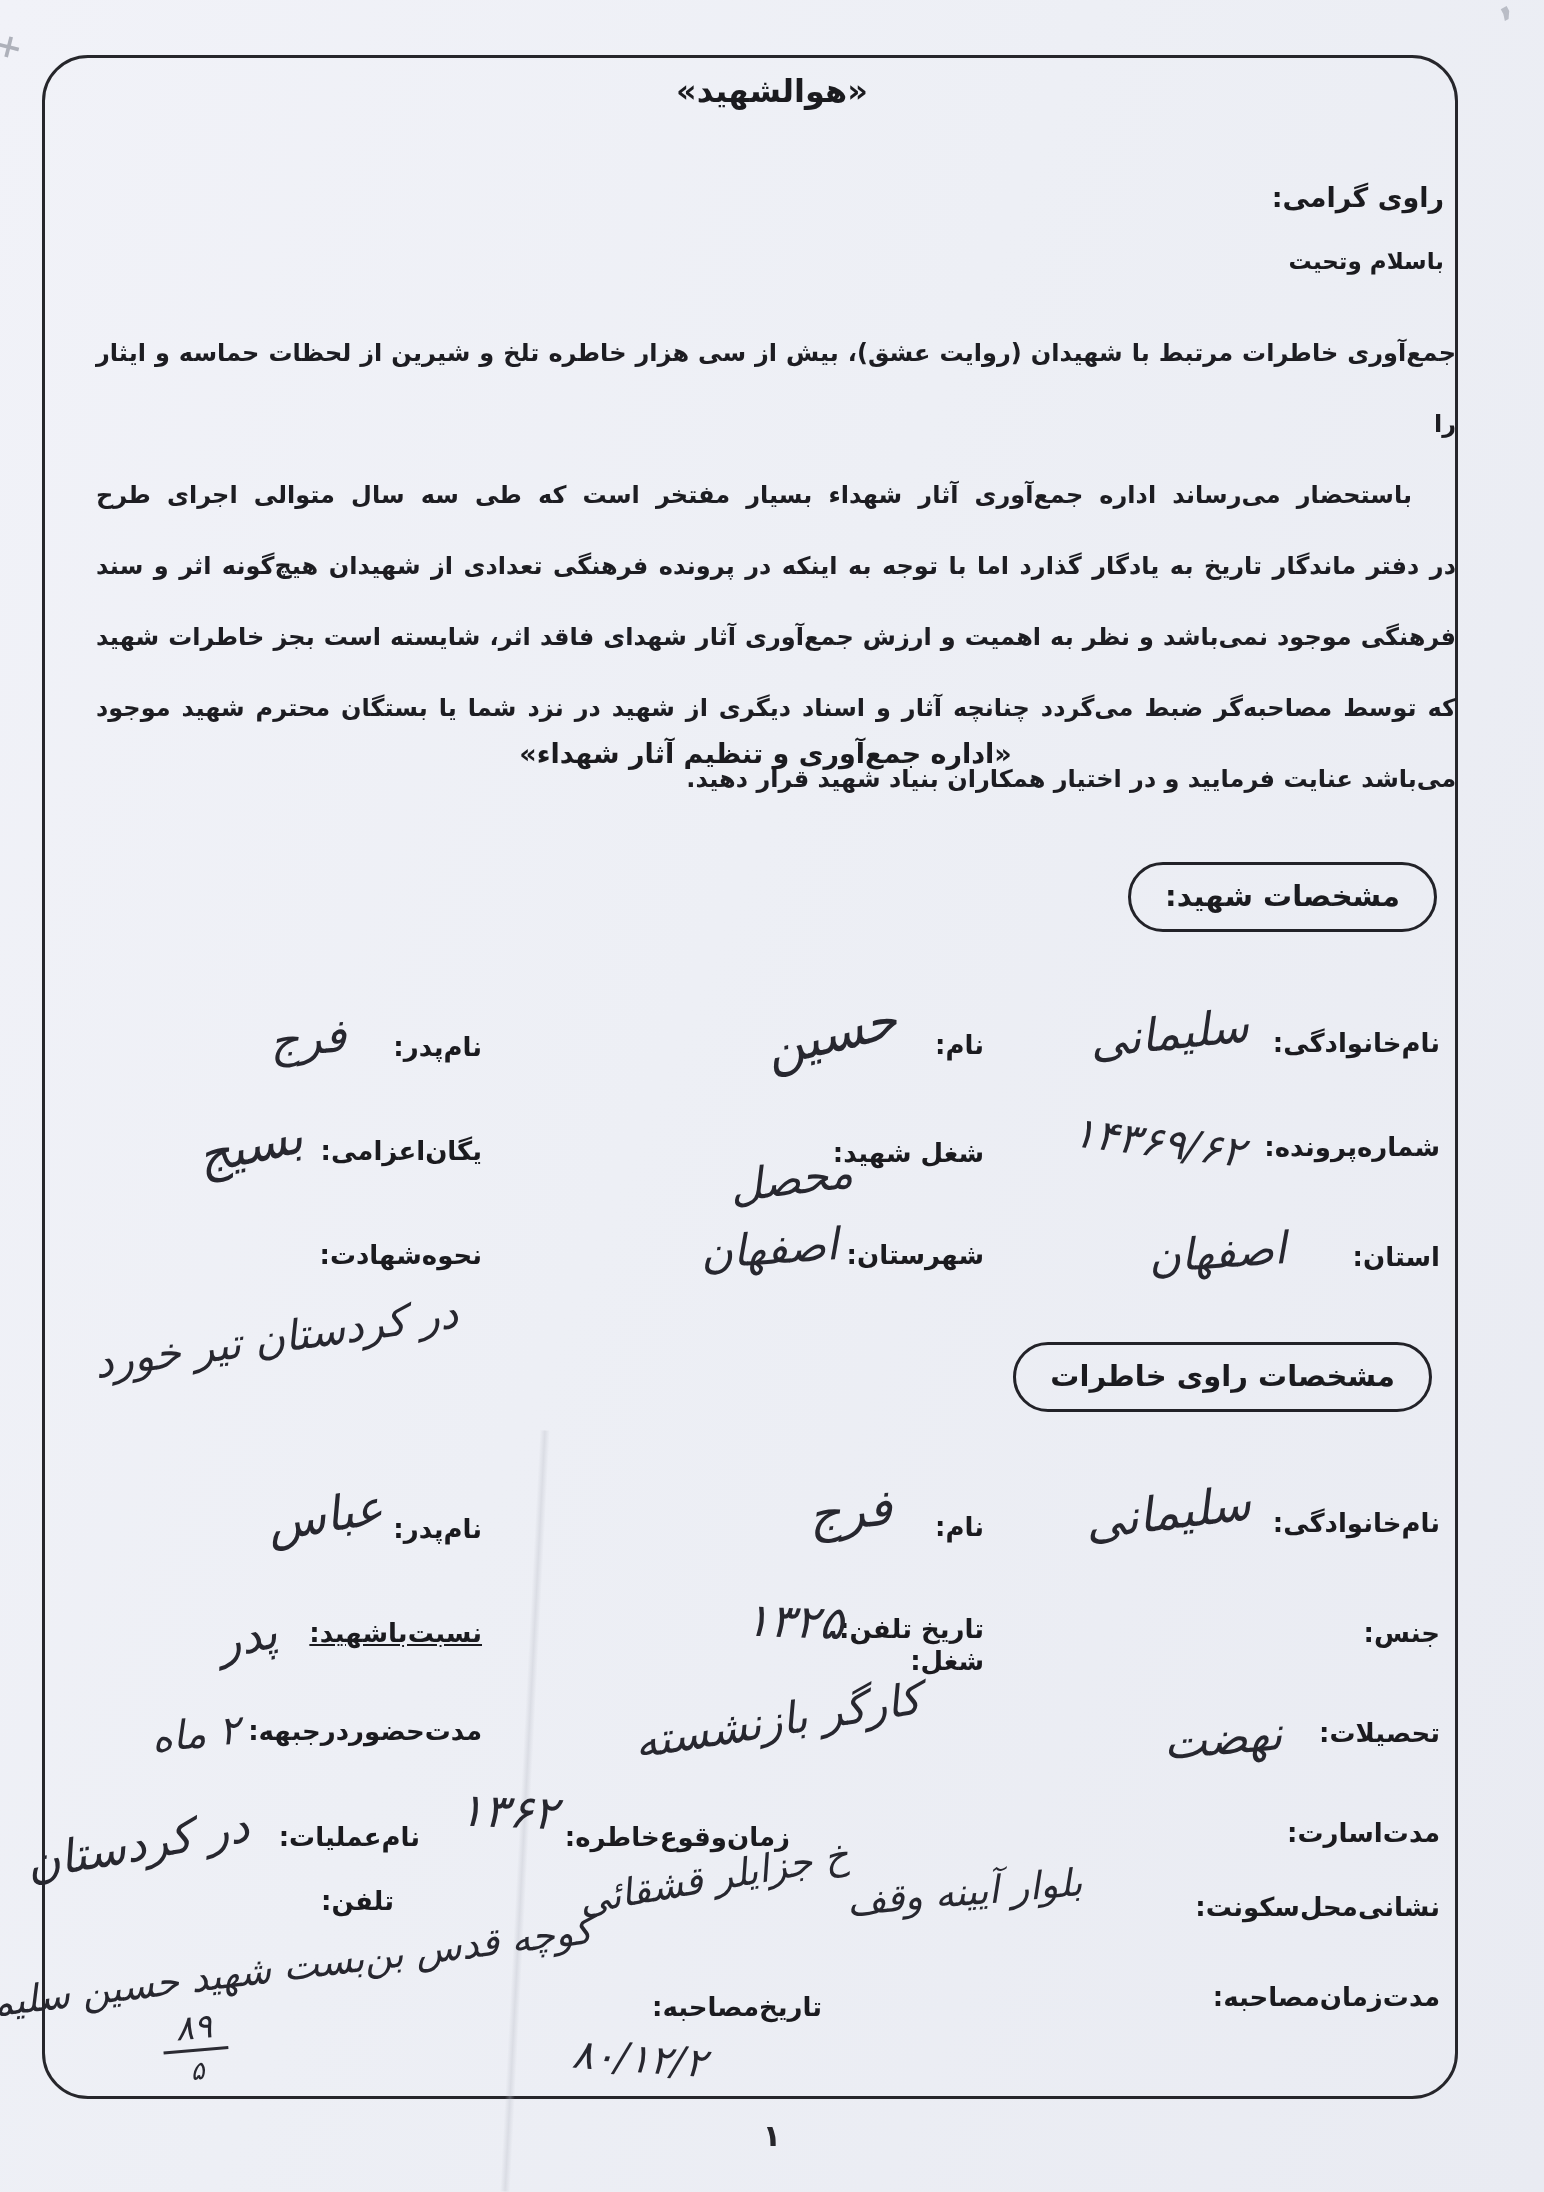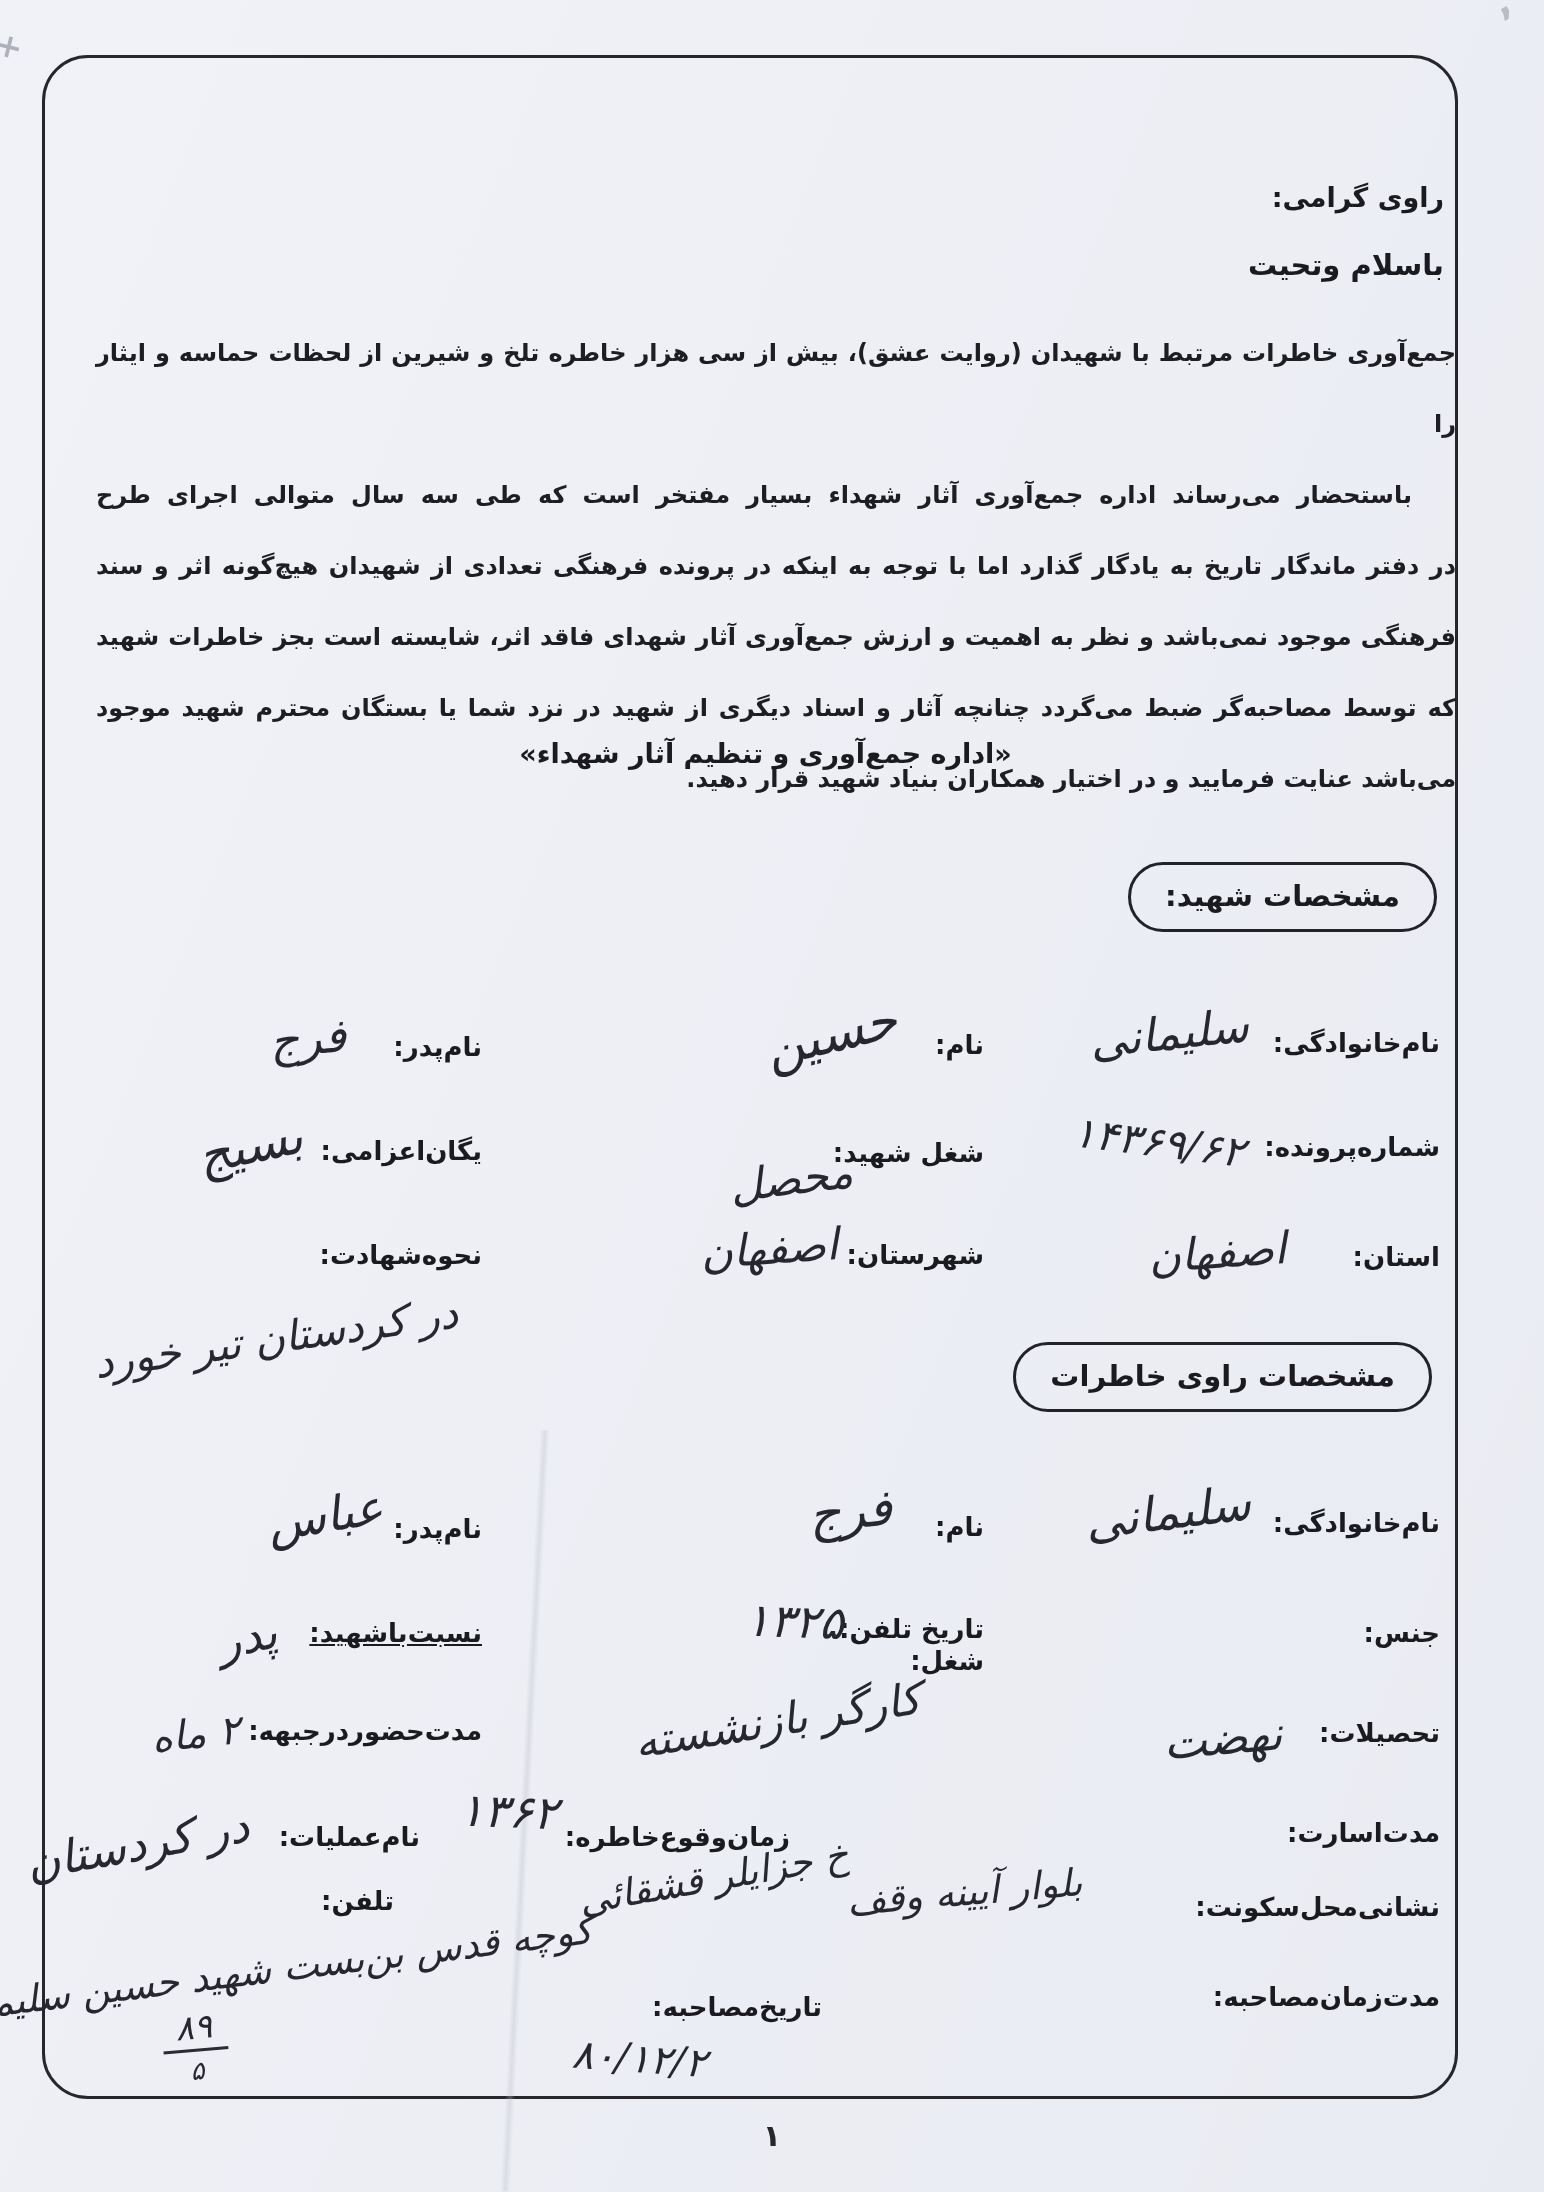--- a/index.html
+++ b/index.html
@@ -61,23 +61,24 @@
 <body>
 
 <div class="page">
 
   <div class="pencil" style="top:20px;right:1516px;font-size:38px;transform:rotate(14deg);opacity:.7;">＋</div>
   <div class="pencil" style="top:-2px;right:26px;font-size:40px;transform:rotate(-28deg);opacity:.55;">٬</div>
 
   <div class="frame"></div>
   <div class="crease"></div>
 
+  <div class="title">«هوالشهید»</div>
 
   <div class="lbl" style="top:182px;right:100px;font-size:27px;margin-left:46px;">راوی گرامی:</div>
-  <div class="lbl" style="top:248px;right:100px;font-size:29px;">باسلام وتحیت</div>
+  <div class="lbl" style="top:248px;right:100px;font-size:23px;">باسلام وتحیت</div>
 
   <div class="para">
     <div class="line">جمع‌آوری خاطرات مرتبط با شهیدان (روایت عشق)، بیش از سی هزار خاطره تلخ و شیرین از لحظات حماسه و ایثار را</div>
     <div class="line" style="padding-right:44px;">باستحضار می‌رساند اداره جمع‌آوری آثار شهداء بسیار مفتخر است که طی سه سال متوالی اجرای طرح</div>
     <div class="line">در دفتر ماندگار تاریخ به یادگار گذارد اما با توجه به اینکه در پرونده فرهنگی تعدادی از شهیدان هیچ‌گونه اثر و سند</div>
     <div class="line">فرهنگی موجود نمی‌باشد و نظر به اهمیت و ارزش جمع‌آوری آثار شهدای فاقد اثر، شایسته است بجز خاطرات شهید</div>
     <div class="line">که توسط مصاحبه‌گر ضبط می‌گردد چنانچه آثار و اسناد دیگری از شهید در نزد شما یا بستگان محترم شهید موجود</div>
     <div class="line-end">می‌باشد عنایت فرمایید و در اختیار همکاران بنیاد شهید قرار دهید.</div>
   </div>
 

